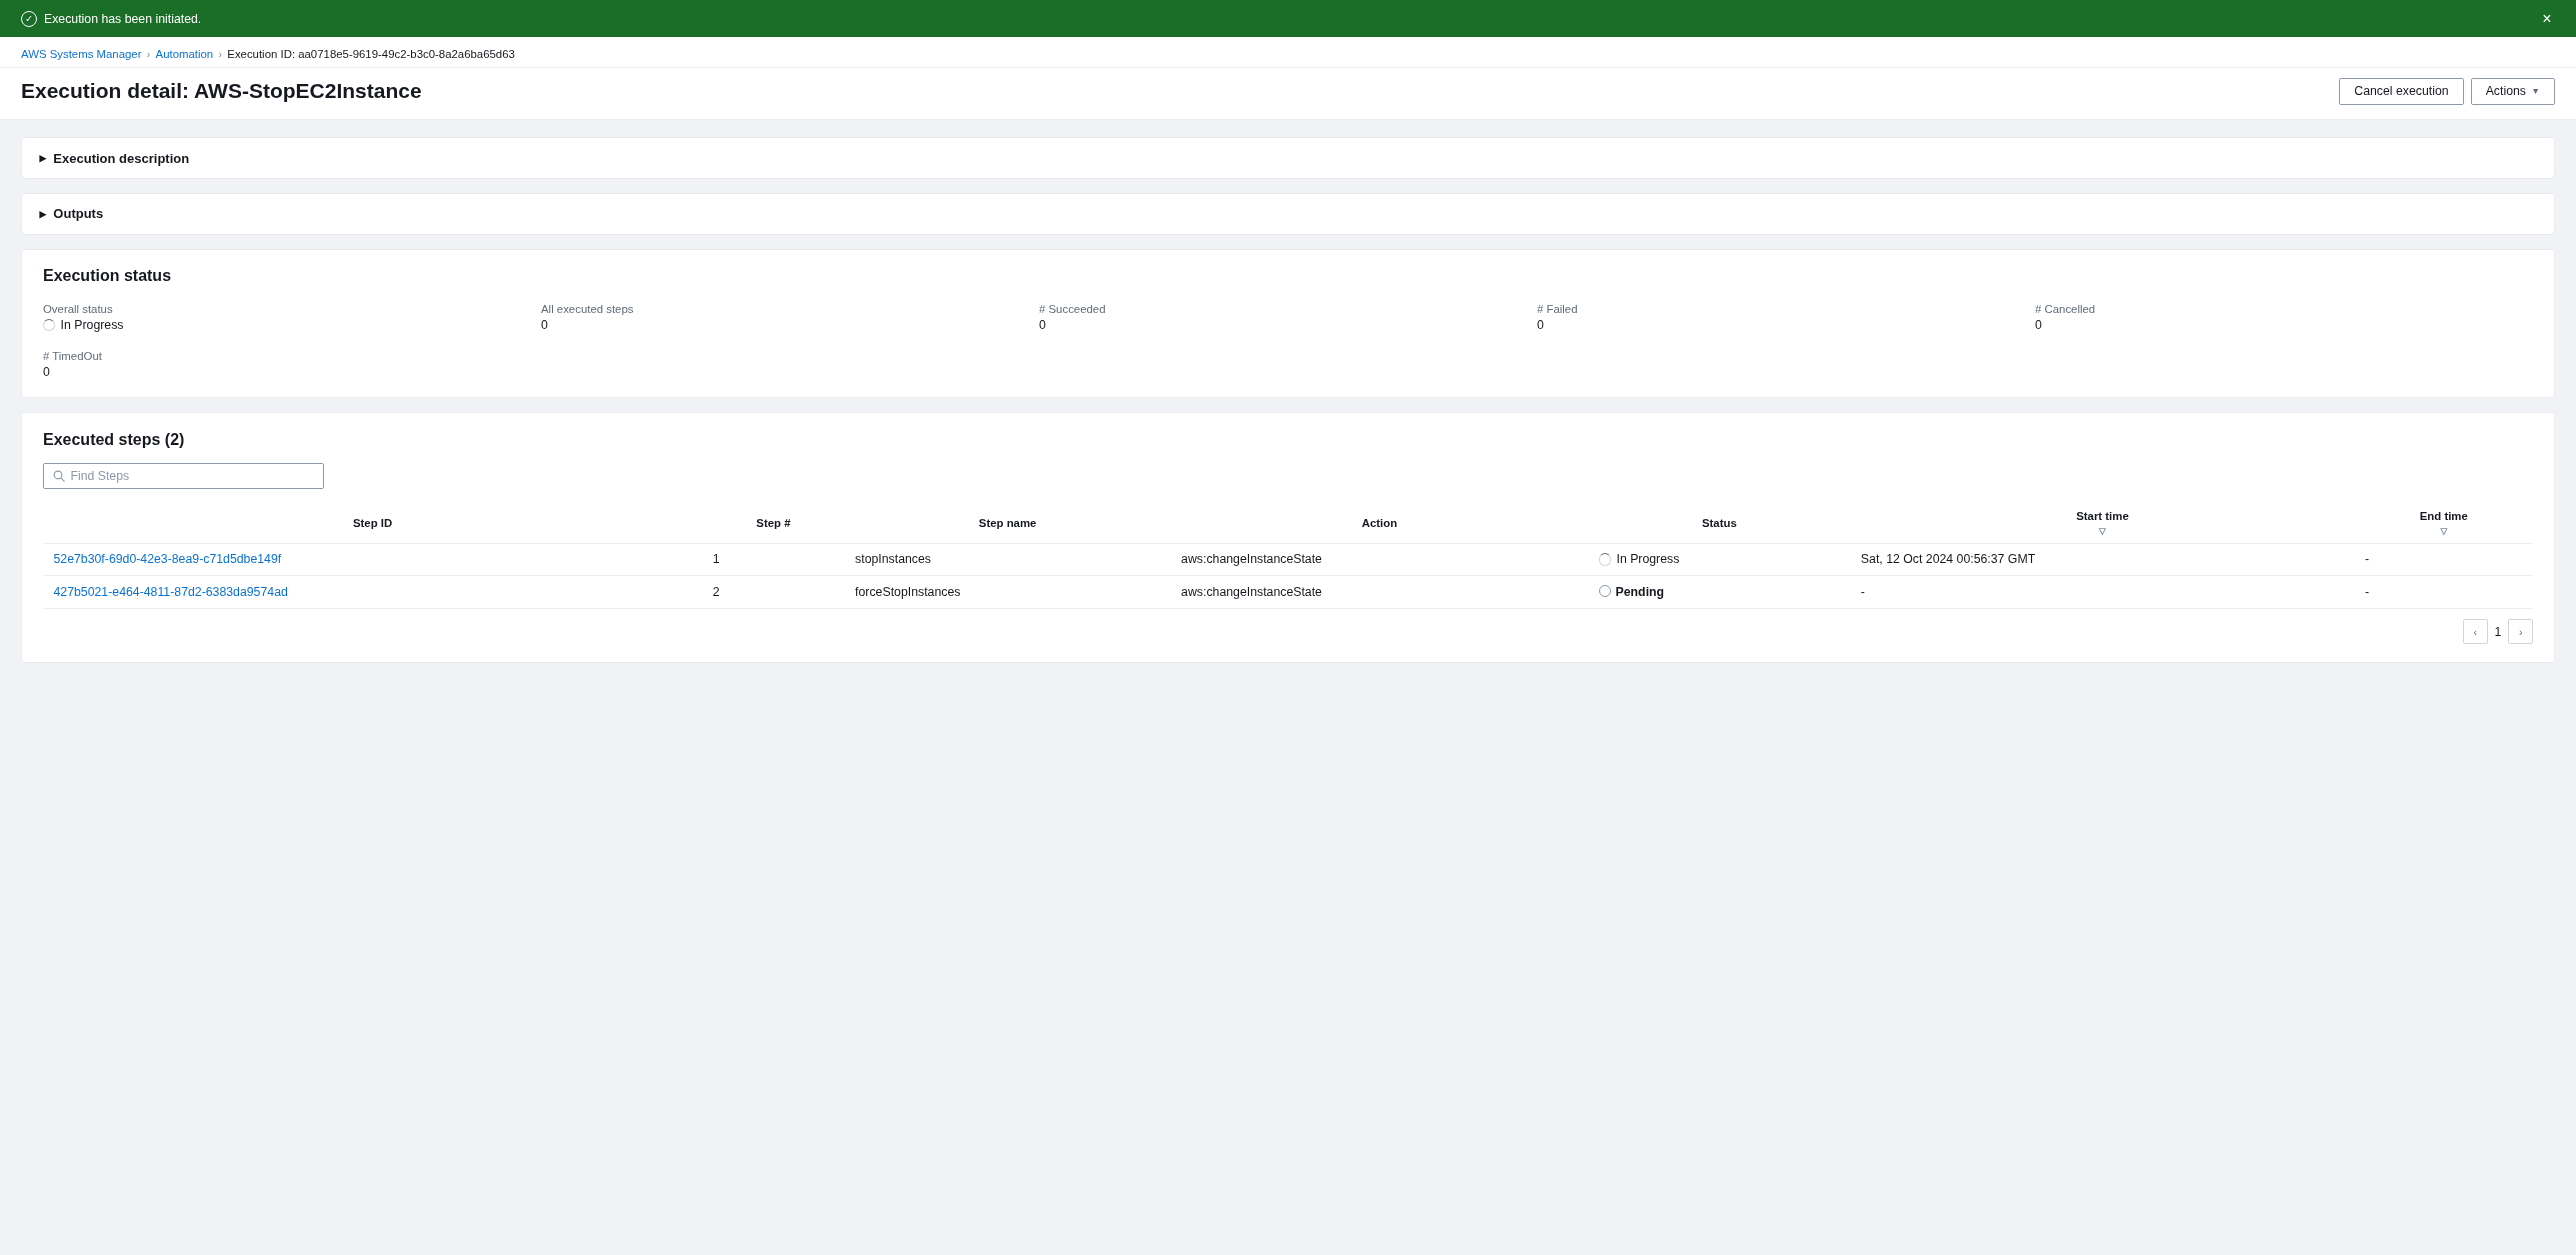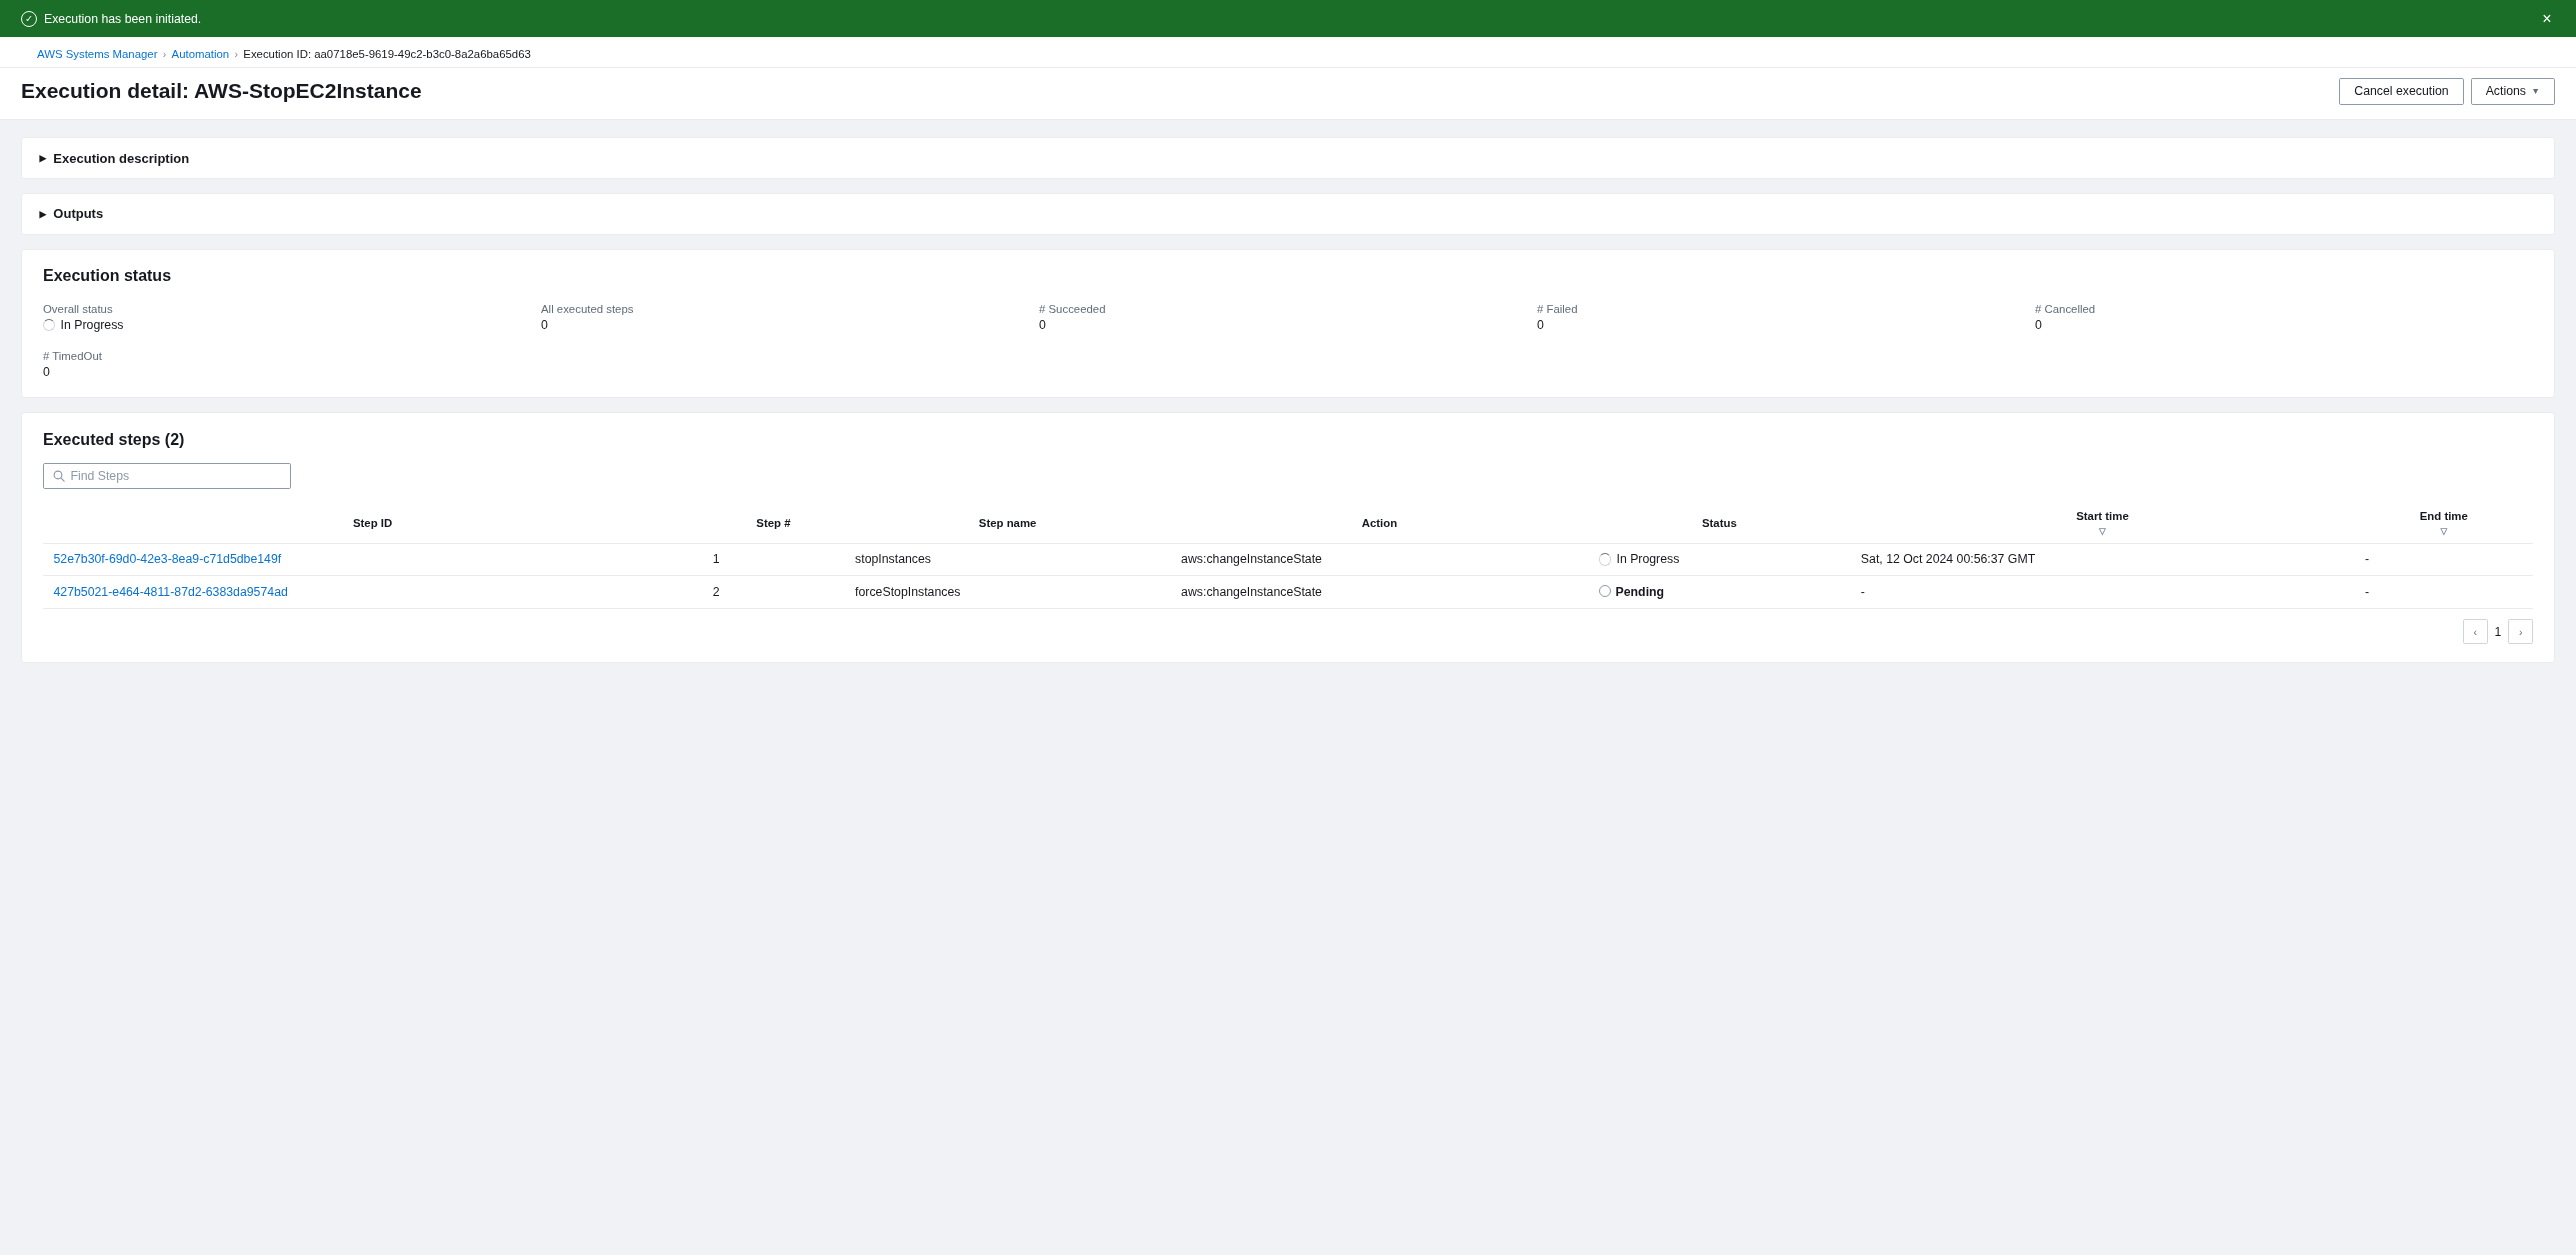--- a/index.html
+++ b/index.html
@@ -51,21 +51,20 @@
       background: #fff;
       padding: 10.5px 21px 0;
       border-bottom: 0.9px solid #e9ebed;
     }
     .breadcrumb {
       display: flex;
       align-items: center;
       gap: 5.3px;
       font-size: 11.4px;
       margin-bottom: 7px;
-      margin-left: 16px;
     }
     .breadcrumb a {
       color: #0972d3;
       text-decoration: none;
     }
     .breadcrumb-sep { color: #7d8998; font-size: 10.5px; }
     .breadcrumb-current { color: #16191f; }
 
     
     .page-header {
@@ -195,21 +194,21 @@
       font-size: 16px;
       font-weight: 700;
       margin-bottom: 14px;
     }
     .search-bar {
       display: flex;
       align-items: center;
       border: 0.9px solid #8d99a8;
       border-radius: 1.8px;
       padding: 5.3px 8.8px;
-      width: 248px;
+      width: 281px;
       gap: 5.3px;
       margin-bottom: 14px;
       background: #fff;
     }
     .search-bar input {
       border: none;
       outline: none;
       font-size: 12.3px;
       color: #16191f;
       width: 100%;

